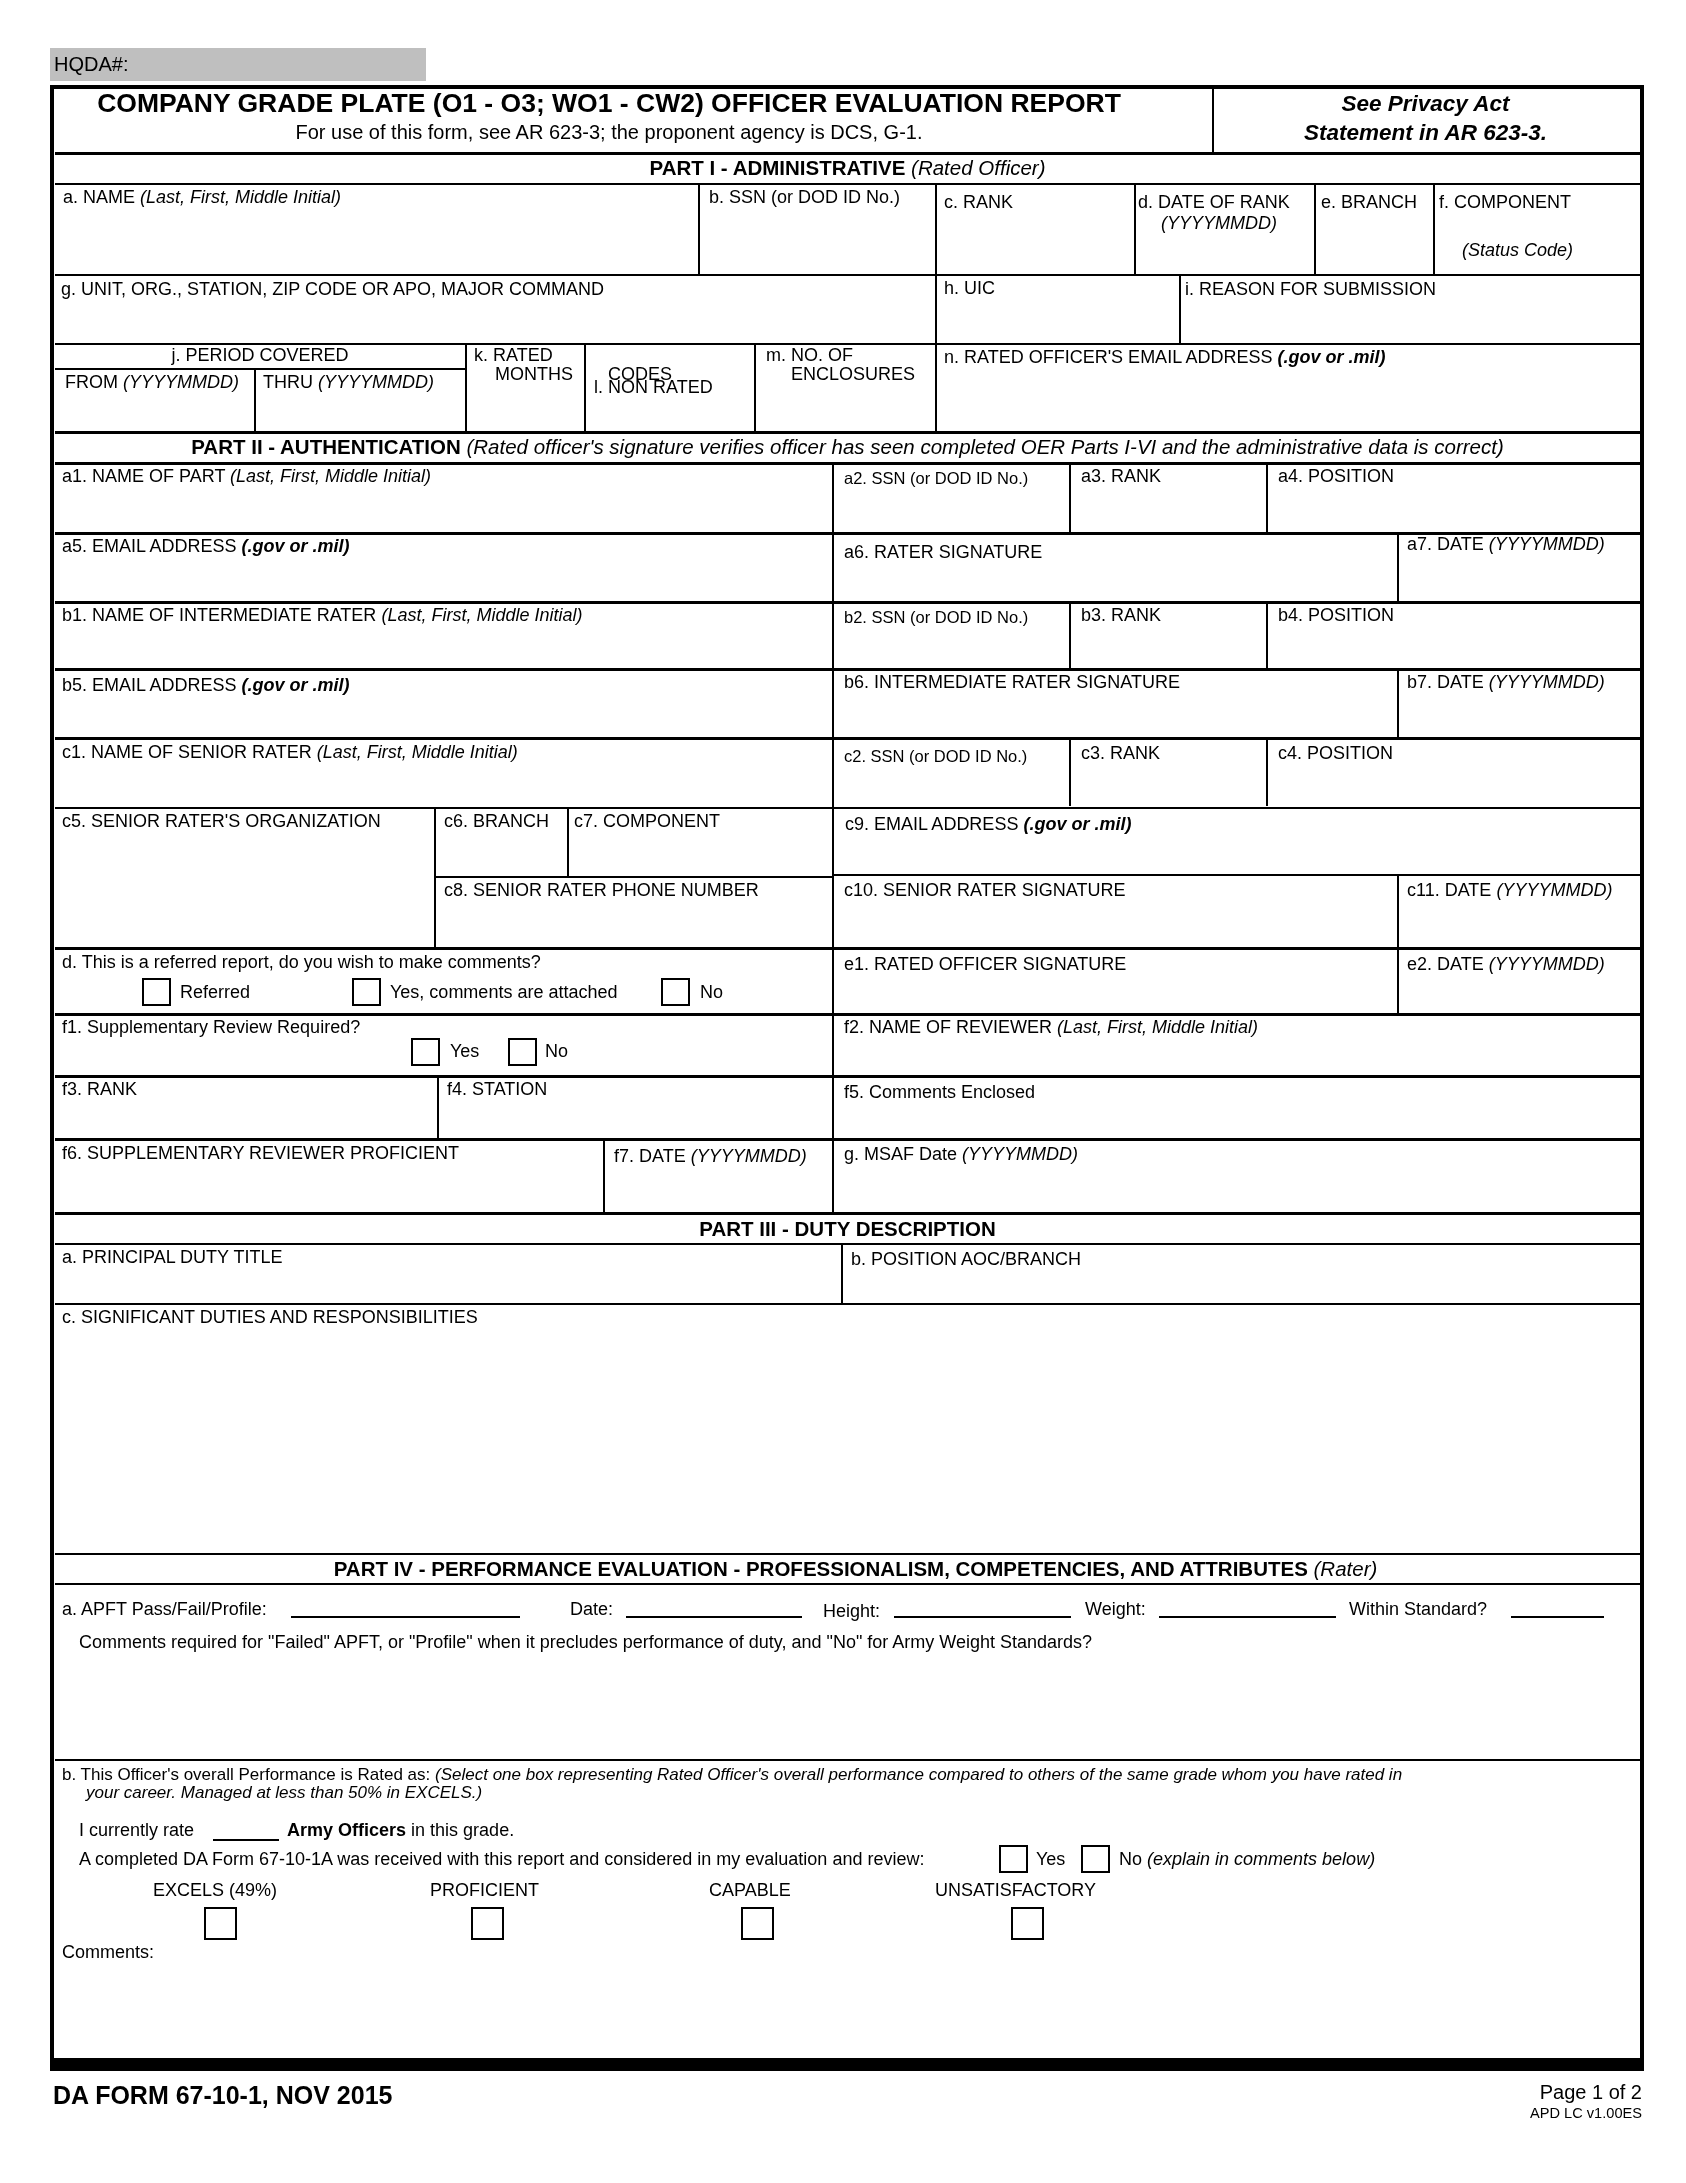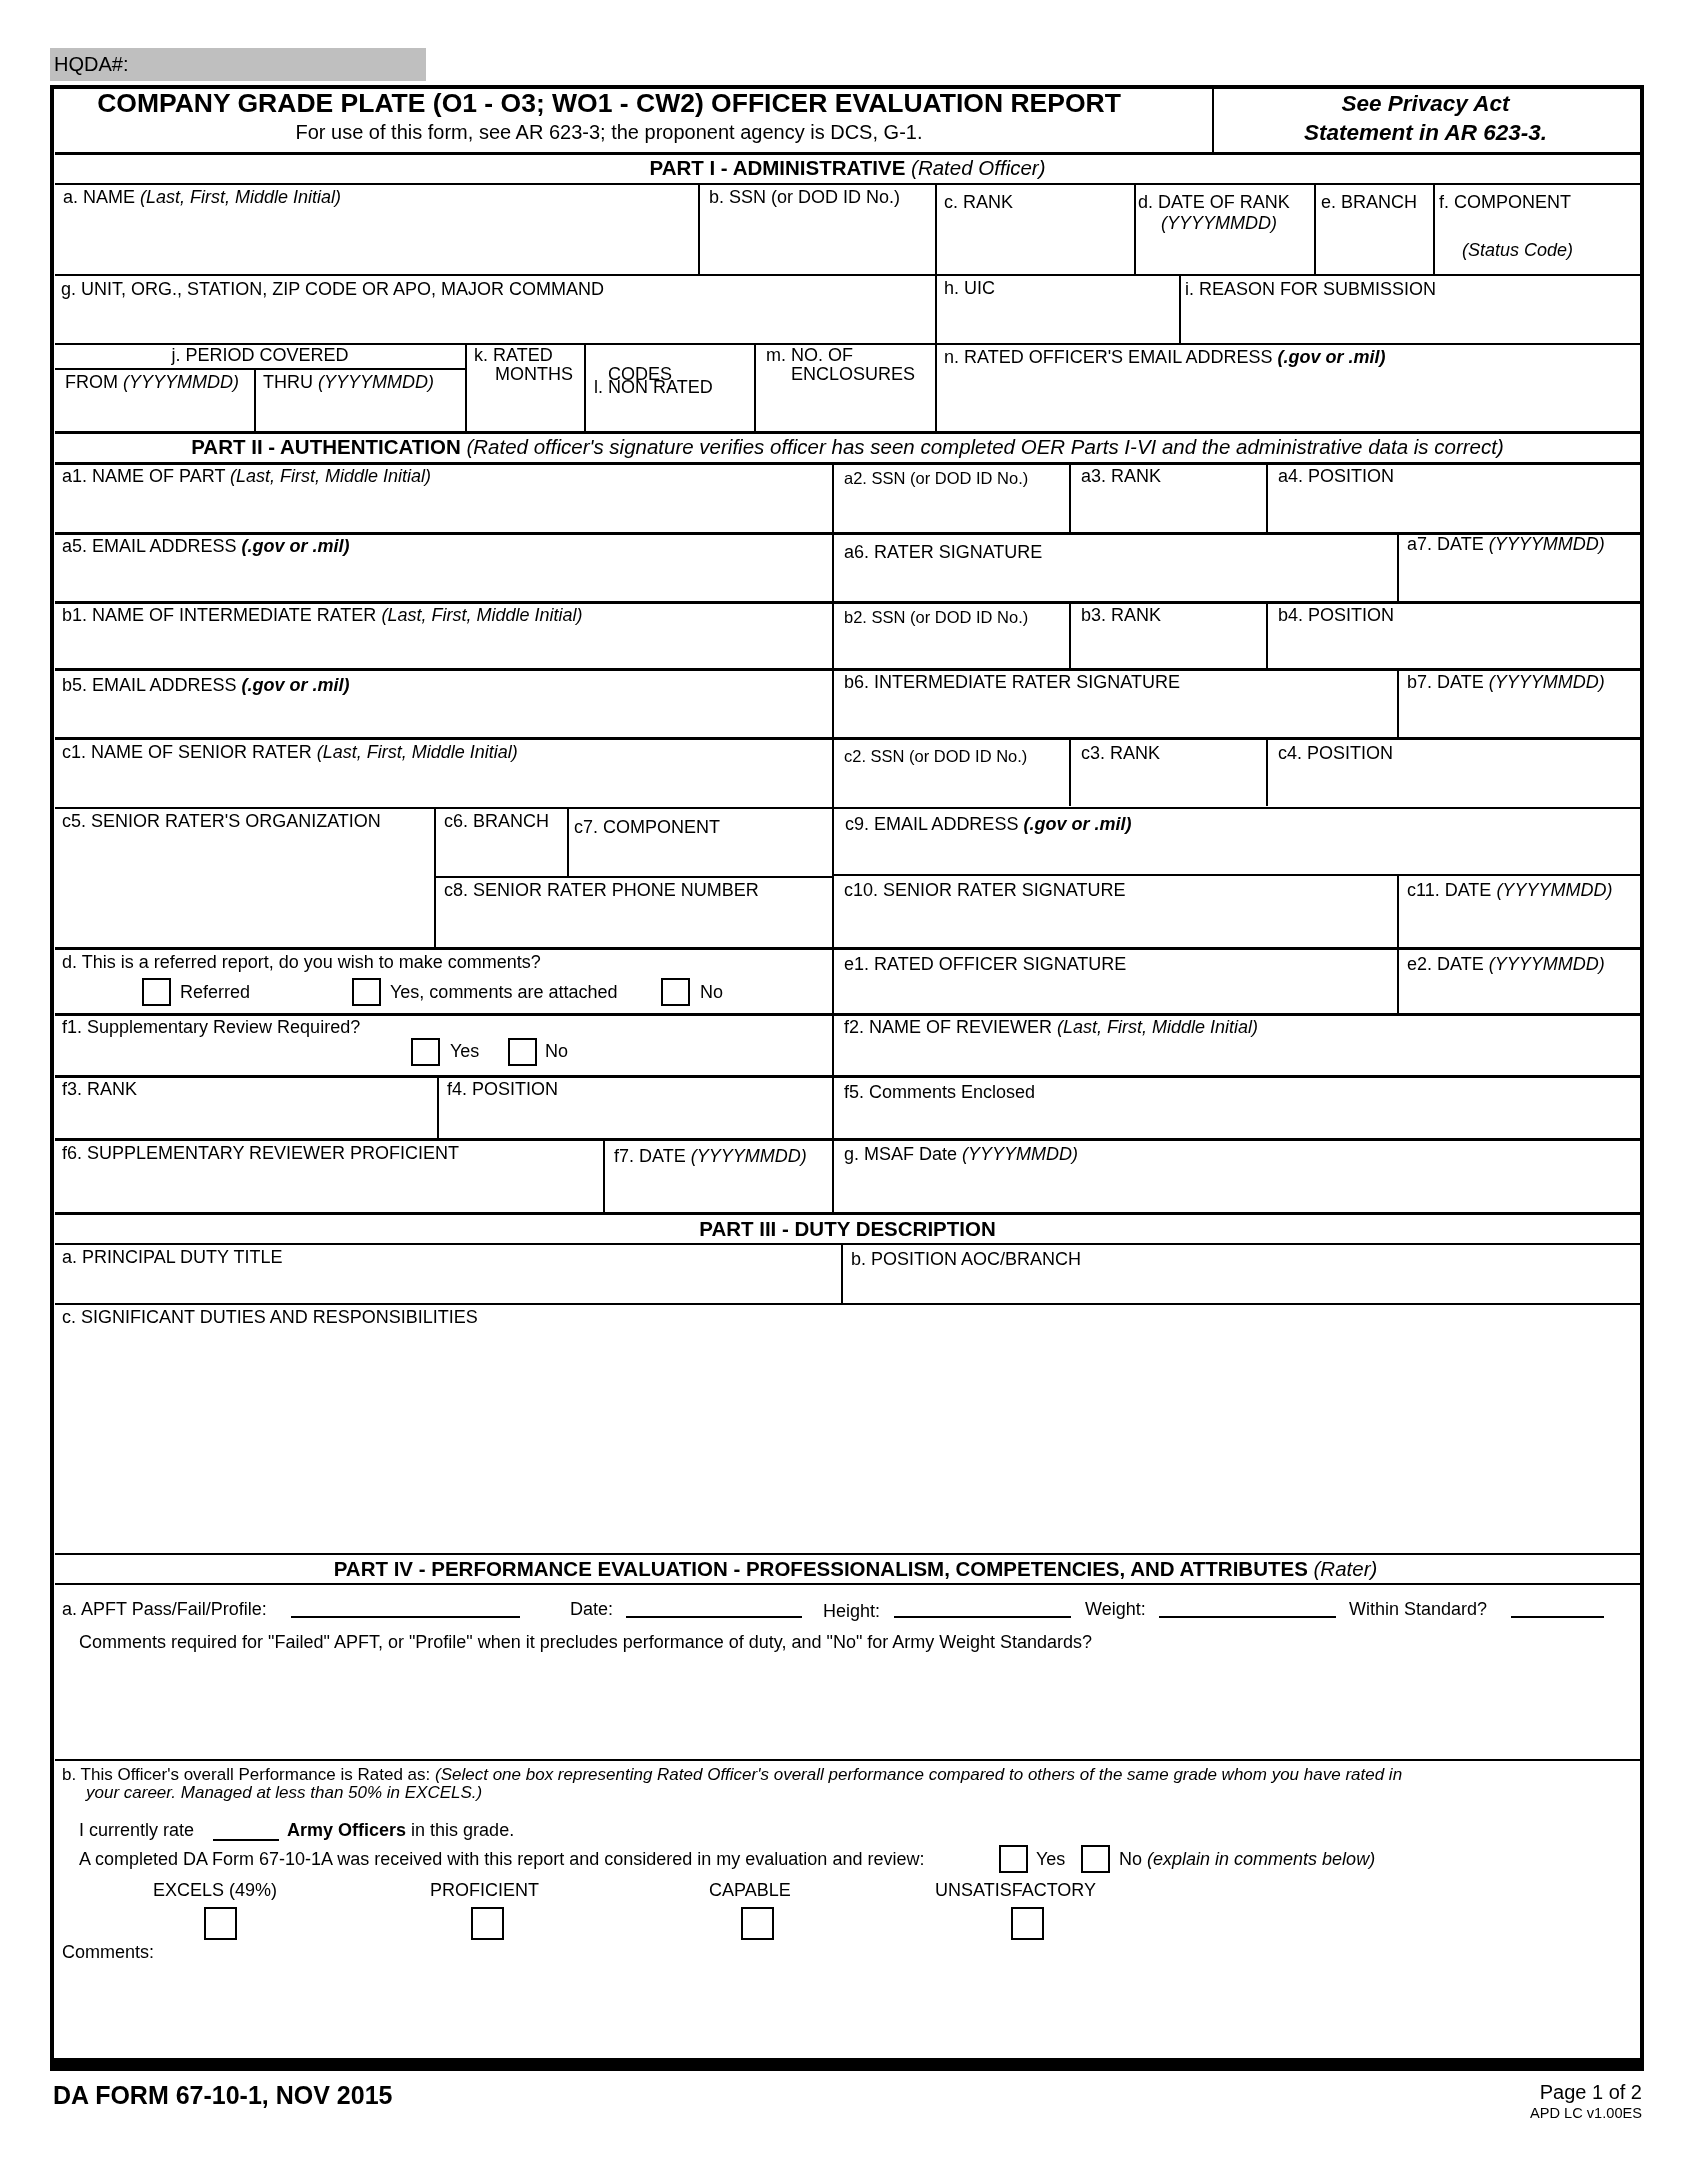--- a/index.html
+++ b/index.html
@@ -112,21 +112,21 @@
 <div class="vl" style="left:1069px;top:739px;height:67px;"></div>
 <div class="abs lbl" style="left:1081px;top:743px;">c3. RANK</div>
 <div class="vl" style="left:1266px;top:739px;height:67px;"></div>
 <div class="abs lbl" style="left:1278px;top:743px;">c4. POSITION</div>
 <div class="hl thin" style="left:55px;width:1585px;top:807px;"></div>
 
 <div class="abs lbl" style="left:62px;top:811px;">c5. SENIOR RATER'S ORGANIZATION</div>
 <div class="vl" style="left:434px;top:808px;height:140px;"></div>
 <div class="abs lbl" style="left:444px;top:811px;">c6. BRANCH</div>
 <div class="vl" style="left:567px;top:808px;height:69px;"></div>
-<div class="abs lbl" style="left:574px;top:811px;margin-top:6px;">c7. COMPONENT</div>
+<div class="abs lbl" style="left:574px;top:811px;">c7. COMPONENT</div>
 <div class="hl thin" style="left:434px;width:398px;top:876px;"></div>
 <div class="abs lbl" style="left:444px;top:880px;">c8. SENIOR  RATER PHONE NUMBER</div>
 <div class="abs lbl" style="left:845px;top:814px;"><span>c9. EMAIL ADDRESS</span> <span class="b it">(.gov or .mil)</span></div>
 <div class="hl thin" style="left:832px;width:808px;top:874px;"></div>
 <div class="abs lbl" style="left:844px;top:880px;">c10. SENIOR RATER SIGNATURE</div>
 <div class="vl" style="left:1397px;top:876px;height:73px;"></div>
 <div class="abs lbl" style="left:1407px;top:880px;"><span>c11. DATE</span> <span class="it">(YYYYMMDD)</span></div>
 <div class="hl" style="left:55px;width:1585px;top:947px;"></div>
 
 <div class="abs lbl" style="left:62px;top:952px;">d. This is a referred report, do you wish to make comments?</div>
@@ -145,21 +145,21 @@
 <div class="abs lbl" style="left:62px;top:1017px;">f1. Supplementary Review Required?</div>
 <div class="cb" style="left:411px;top:1038px;"></div>
 <div class="abs lbl" style="left:450px;top:1041px;">Yes</div>
 <div class="cb" style="left:508px;top:1038px;"></div>
 <div class="abs lbl" style="left:545px;top:1041px;">No</div>
 <div class="abs lbl" style="left:844px;top:1017px;"><span>f2. NAME OF REVIEWER</span> <span class="it">(Last, First, Middle Initial)</span></div>
 <div class="hl" style="left:55px;width:1585px;top:1075px;"></div>
 
 <div class="abs lbl" style="left:62px;top:1079px;">f3. RANK</div>
 <div class="vl" style="left:437px;top:1077px;height:62px;"></div>
-<div class="abs lbl" style="left:447px;top:1079px;">f4. POSITION</div>
+<div class="abs lbl" style="left:447px;top:1079px;">f4. STATION</div>
 <div class="abs lbl" style="left:844px;top:1082px;">f5. Comments Enclosed</div>
 <div class="hl" style="left:55px;width:1585px;top:1138px;"></div>
 
 <div class="abs lbl" style="left:62px;top:1143px;">f6. SUPPLEMENTARY REVIEWER PROFICIENT</div>
 <div class="vl" style="left:603px;top:1139px;height:74px;"></div>
 <div class="abs lbl" style="left:614px;top:1146px;"><span>f7. DATE</span> <span class="it">(YYYYMMDD)</span></div>
 <div class="abs lbl" style="left:844px;top:1144px;"><span>g. MSAF Date</span> <span class="it">(YYYYMMDD)</span></div>
 <div class="hl" style="left:55px;width:1585px;top:1212px;"></div>
 
 <div class="abs b center" style="left:55px;top:1217px;width:1585px;font-size:20.5px;line-height:24px;">PART III - DUTY DESCRIPTION</div>

